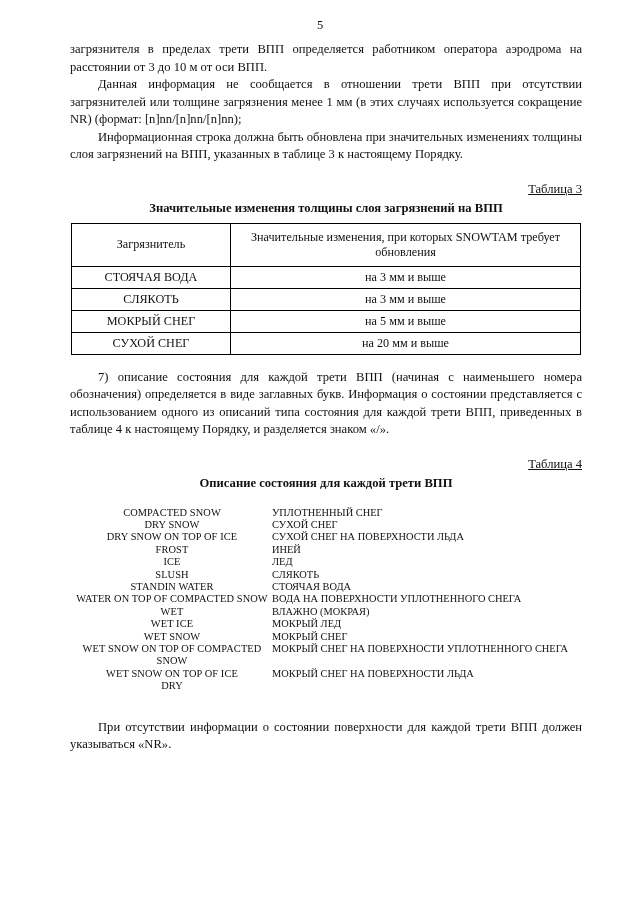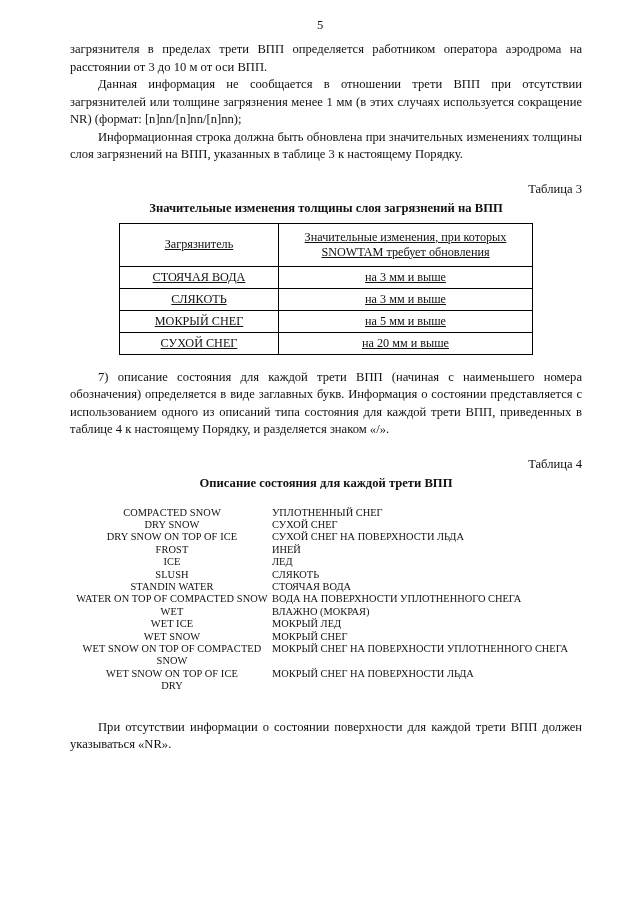--- a/index.html
+++ b/index.html
@@ -48,33 +48,33 @@
     text-indent: 28px;
   }
   p.para.noindent {
     text-indent: 0;
   }
   .right-label {
     text-align: right;
     font-size: 12.6px;
     margin-top: 18px;
     margin-bottom: 4px;
+    text-decoration: underline;
   }
   .table-title {
     text-align: center;
     font-weight: bold;
     font-size: 12.6px;
     margin: 2px 0 7px 0;
   }
   table.doc-table {
     border-collapse: collapse;
-    width: 414px;
+    width: 510px;
     margin: 0 auto;
     table-layout: fixed;
-    text-decoration: underline;
   }
   table.doc-table td, table.doc-table th {
     border: 1px solid #000;
     padding: 3px 4px;
     font-size: 12.2px;
     vertical-align: middle;
     text-align: center;
   }
   table.doc-table th {
     font-weight: normal;

